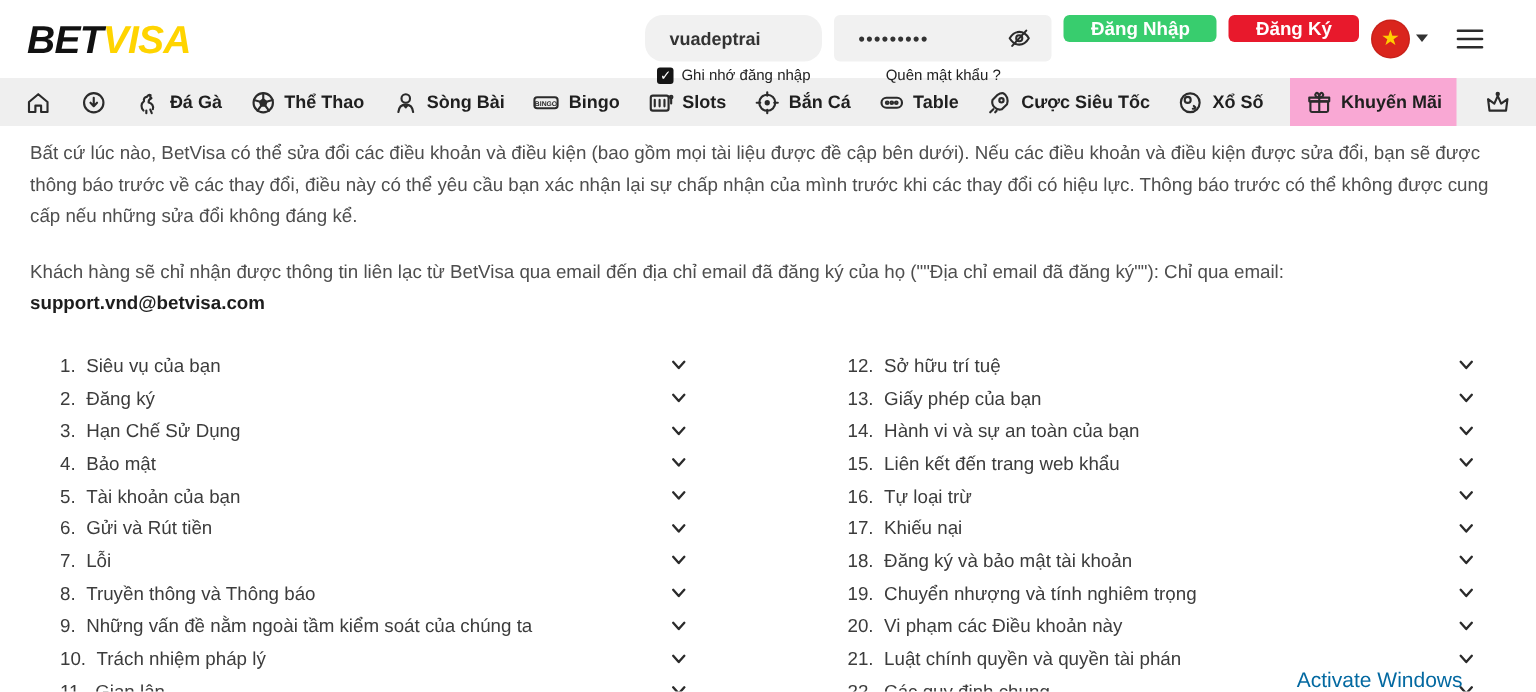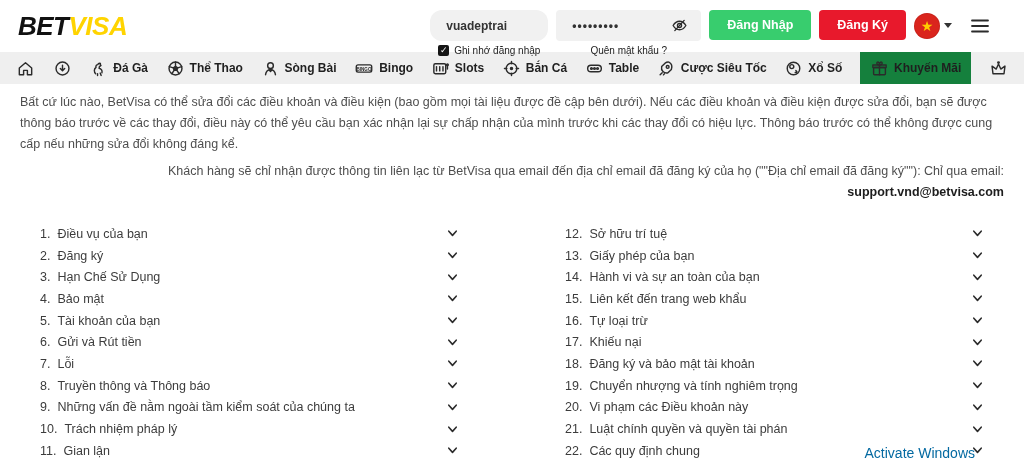--- a/index.html
+++ b/index.html
@@ -21,39 +21,39 @@
     padding:0 16px; outline:none;
   }
   .username-input { width:118px; }
   .pass-wrap { width:145px; background:#f1f1f1; border-radius:4px; display:flex; align-items:center; }
   .pass-input { width:108px; background:transparent; letter-spacing:1px; }
   .eye-btn { width:30px; height:31px; display:flex; align-items:center; justify-content:center; cursor:pointer; }
   .under { position:absolute; top:35px; left:0; width:100%; display:flex; align-items:center; justify-content:center; gap:5px; font-size:10px; color:#222; white-space:nowrap; }
   .checkbox { width:11px; height:11px; background:#151515; border-radius:2px; color:#fff; font-size:9px; line-height:11px; text-align:center; cursor:pointer; flex:0 0 auto; }
   .forgot { cursor:pointer; }
   .btn {
-    height:30px; border:none; border-radius:4px; padding:0 18px;
+    height:18px; border:none; border-radius:4px; padding:0 18px;
     font-family:inherit; font-size:12.5px; font-weight:700; color:#fff; cursor:pointer; white-space:nowrap;
   }
   .btn-login { background:var(--accent_green,#38cd6e); }
   .btn-register { background:var(--accent_red,#e8192c); }
   .flag-wrap { display:flex; align-items:center; gap:4px; height:31px; cursor:pointer; }
   .flag-circle { width:26px; height:26px; border-radius:50%; background:var(--flag_red,#da251d); display:flex; align-items:center; justify-content:center; color:var(--star_yellow,#ffcd00); font-size:14px; box-shadow:inset 0 0 0 1px rgba(0,0,0,.08); }
   .caret { width:0; height:0; border-left:4px solid transparent; border-right:4px solid transparent; border-top:5px solid #333; }
   .hamburger { margin-left:10px; height:31px; display:flex; align-items:center; cursor:pointer; }
   
   .nav { height:32px; background:#efefef; display:flex; align-items:stretch; justify-content:space-between; padding:0 16px; }
   .nav-item { display:flex; align-items:center; gap:5px; font-size:12px; font-weight:700; color:#1f1f1f; cursor:pointer; white-space:nowrap; }
-  .nav-item.active { background:#15803d; padding:0 10px; }
+  .nav-item.active { background:#f9a8d4; padding:0 10px; }
   .nav-item span:empty { display:none; }
   .icon-stroke { stroke:#2b2b2b; fill:none; stroke-width:1.5; stroke-linecap:round; stroke-linejoin:round; }
   
   .content { padding:8px 20px 0 20px; }
   .para { font-size:12.5px; line-height:21px; color:#4e4e4e; }
-  .para + .para { margin-top:6px;text-align:right; }
+  .para + .para { margin-top:16px; }
   .email { font-weight:700; color:#1d1d1d; }
   .terms { display:grid; grid-template-columns:1fr 1fr; column-gap:106px; margin:20px 20px 0 20px; }
   .tcol { display:flex; flex-direction:column; }
   .trow { display:flex; align-items:center; height:21.7px; font-size:12.5px; color:#3c3c3c; cursor:pointer; }
   .tnum { margin-right:7px; }
   .trow svg { margin-left:auto; flex:0 0 auto; }
   .watermark { position:absolute; right:49px; bottom:0px; font-size:14px; color:#0369a1; }
 </style>
 </head>
 <body>
@@ -205,21 +205,21 @@
 </div>
 
 <div class="content">
   <p class="para">Bất cứ lúc nào, BetVisa có thể sửa đổi các điều khoản và điều kiện (bao gồm mọi tài liệu được đề cập bên dưới). Nếu các điều khoản và điều kiện được sửa đổi, bạn sẽ được thông báo trước về các thay đổi, điều này có thể yêu cầu bạn xác nhận lại sự chấp nhận của mình trước khi các thay đổi có hiệu lực. Thông báo trước có thể không được cung cấp nếu những sửa đổi không đáng kể.</p>
   <p class="para"><span>Khách hàng sẽ chỉ nhận được thông tin liên lạc từ BetVisa qua email đến địa chỉ email đã đăng ký của họ (""Địa chỉ email đã đăng ký""): Chỉ qua email: </span><span class="email">support.vnd@betvisa.com</span></p>
 
   <div class="terms">
     <div class="tcol">
       <div class="trow">
           <span class="tnum">1.</span>
-          <span>Điều vụ của bạn</span>
+          <span>Siêu vụ của bạn</span>
           <svg width="13" height="13" viewBox="0 0 14 14" class="icon-stroke" style="stroke-width:1.7">
             <path d="M3 4.5 L7 9 L11 4.5"></path>
           </svg>
         </div>
       <div class="trow">
           <span class="tnum">2.</span>
           <span>Đăng ký</span>
           <svg width="13" height="13" viewBox="0 0 14 14" class="icon-stroke" style="stroke-width:1.7">
             <path d="M3 4.5 L7 9 L11 4.5"></path>
           </svg>

